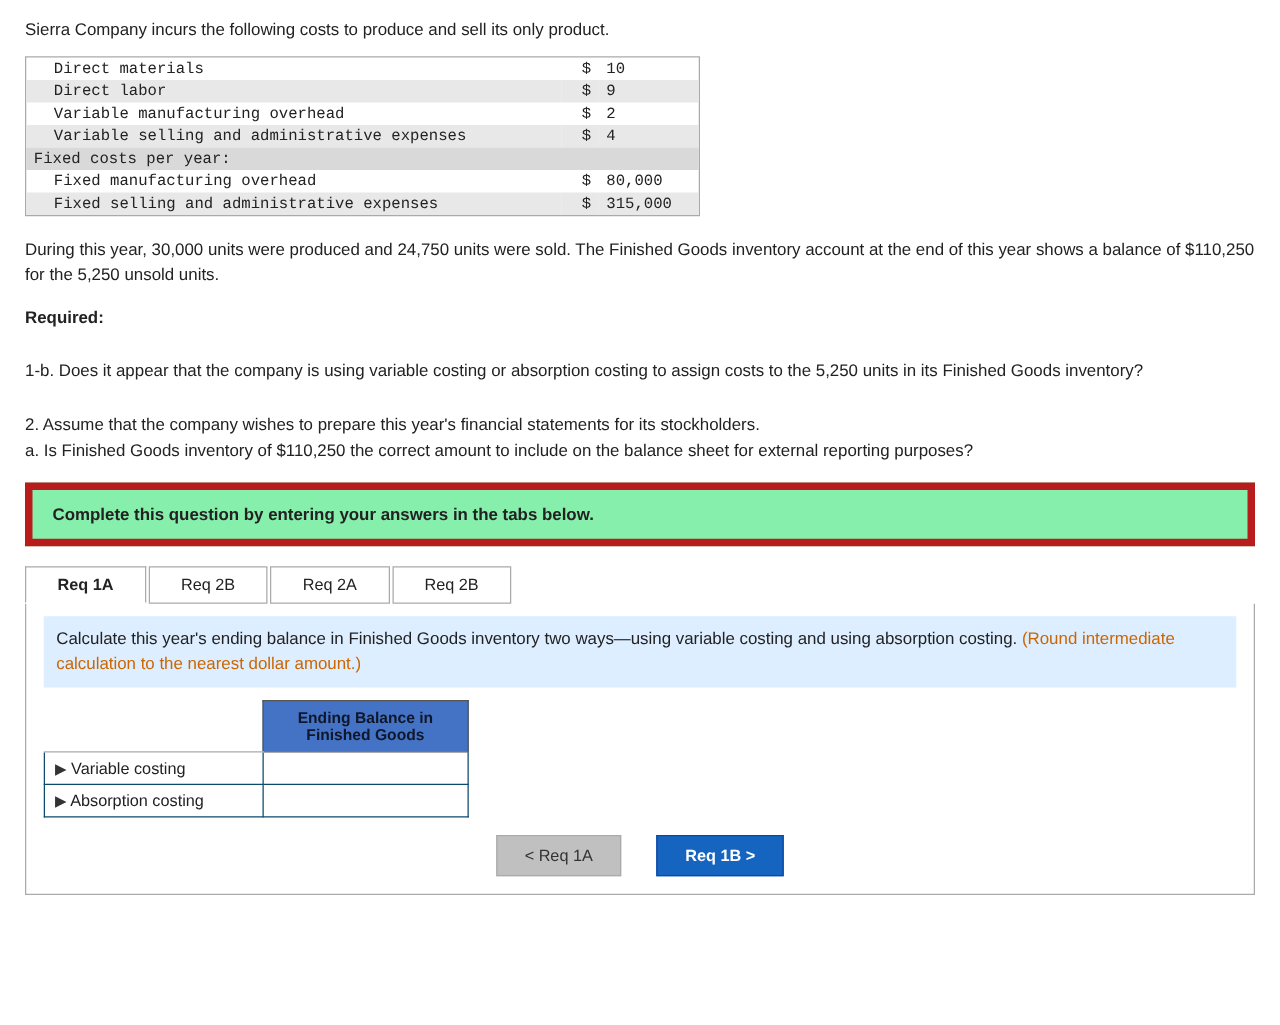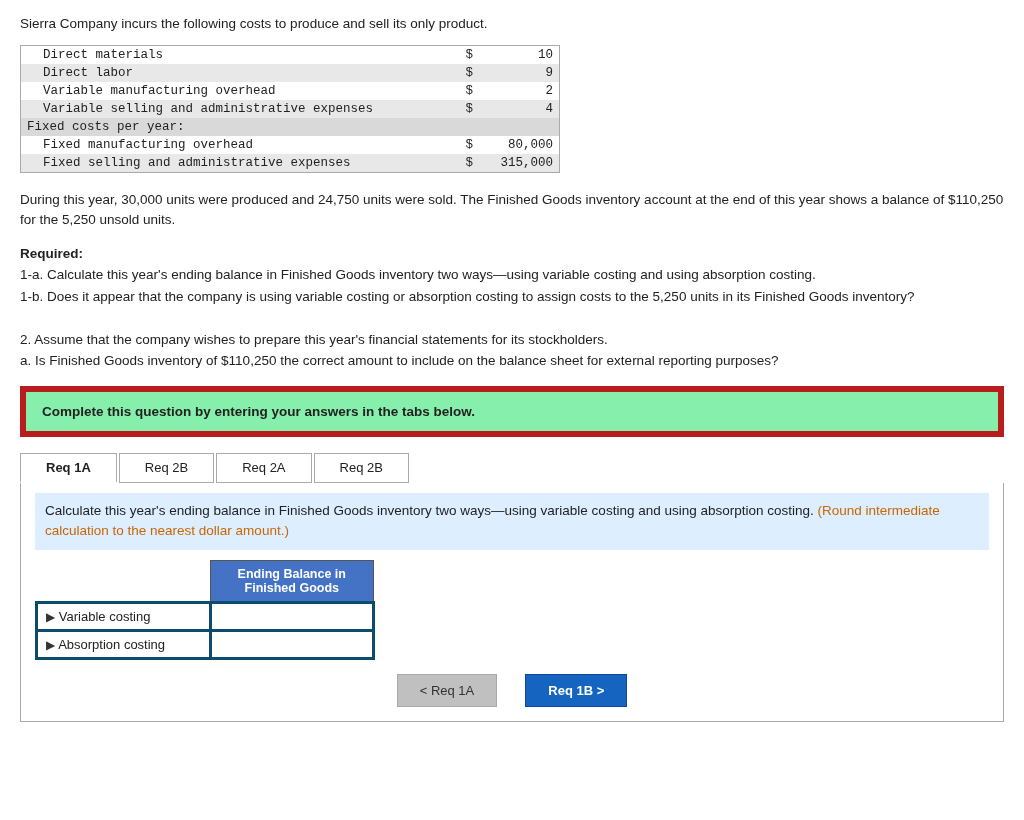--- a/index.html
+++ b/index.html
@@ -30,21 +30,20 @@
     .cost-table td {
       padding: 2px 6px;
     }
     .cost-table .row-header {
       background: #d9d9d9;
     }
     .cost-table .indent1 {
       padding-left: 22px;
     }
     .cost-table .num-col {
-      text-align: right;
       width: 80px;
     }
     .cost-table .dollar-col {
       text-align: right;
       width: 30px;
     }
     .cost-table .alt-row {
       background: #e8e8e8;
     }
     .description-block {
@@ -104,29 +103,29 @@
     .tab-instruction .orange-text {
       color: #cc6600;
     }
     .answer-table {
       border-collapse: collapse;
       width: 340px;
       margin-bottom: 14px;
     }
     .answer-table th {
       background: #4472c4;
-      color: #ffffff;
+      color: #0f172a;
       text-align: center;
       padding: 6px 10px;
       font-size: 12.5px;
       border: 1px solid #555;
       width: 160px;
     }
     .answer-table td {
-      border: 3px solid #0c4a6e;
+      border: 1px solid #0c4a6e;
       padding: 5px 8px;
       font-size: 13px;
     }
     .answer-table .label-col {
       width: 170px;
     }
     .answer-table .input-col {
       width: 160px;
       text-align: right;
     }
@@ -213,21 +212,21 @@
         <td class="num-col">315,000</td>
       </tr>
     </tbody>
   </table>
 </div>
 
 <div class="description-block">During this year, 30,000 units were produced and 24,750 units were sold. The Finished Goods inventory account at the end of this year shows a balance of $110,250 for the 5,250 unsold units.</div>
 
 <div class="required-block">
   <span class="req-title">Required:</span><br>
-  <span>1-a. Calculate this year's ending balance in Finished Goods inventory two ways—using variable costing and using absorption costing.</span><br>
+  <br>
   <span>1-b. Does it appear that the company is using variable costing or absorption costing to assign costs to the 5,250 units in its Finished Goods inventory?</span><br>
   <br>
   <span>2. Assume that the company wishes to prepare this year's financial statements for its stockholders.</span><br>
   <span>a. Is Finished Goods inventory of $110,250 the correct amount to include on the balance sheet for external reporting purposes?</span><br>
 </div>
 
 <div class="complete-box">Complete this question by entering your answers in the tabs below.</div>
 
 <div class="tabs-border-wrap">
   <div class="tabs-row">

